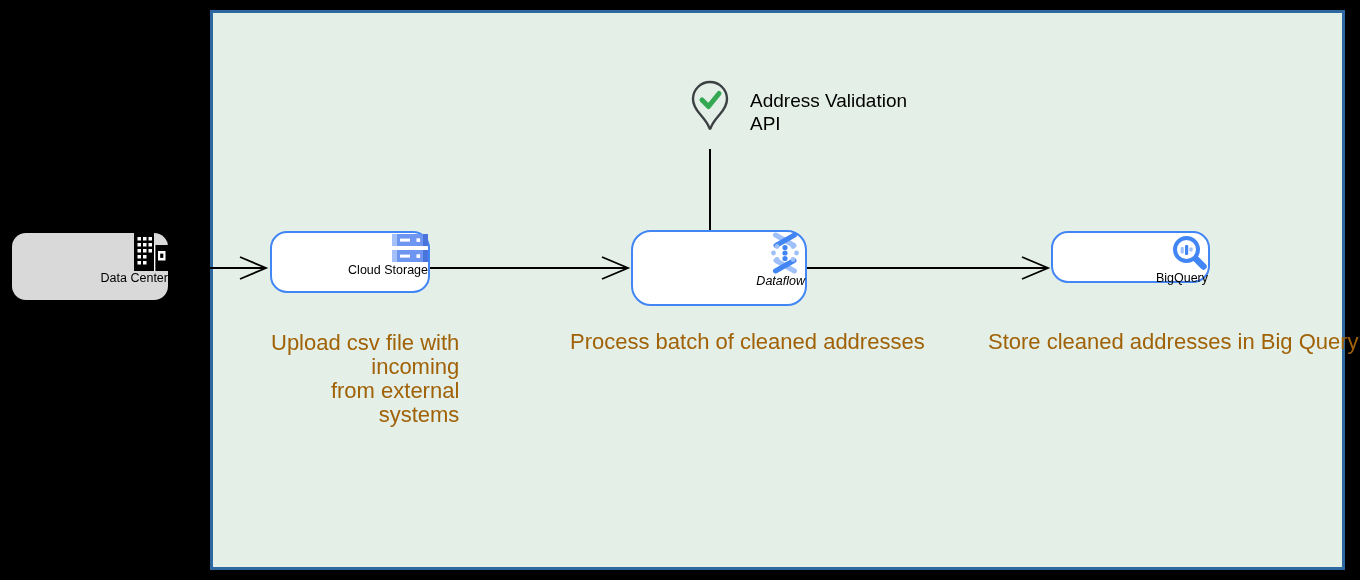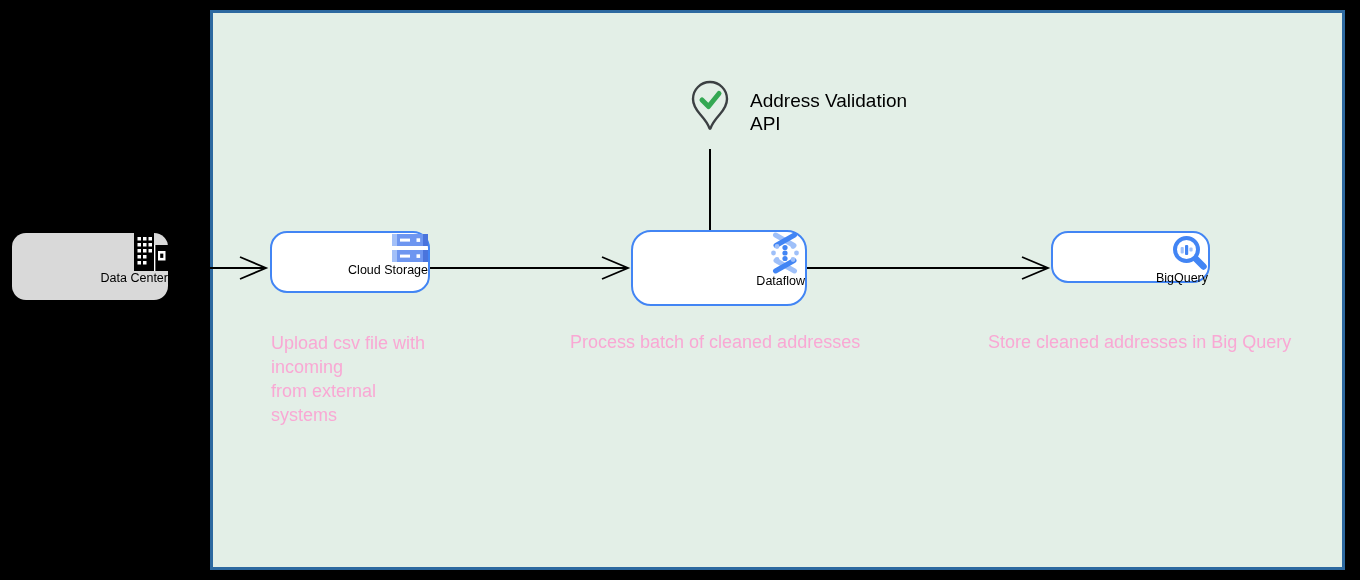--- a/index.html
+++ b/index.html
@@ -14,28 +14,28 @@
   .connectors{position:absolute;left:0;top:0;width:1360px;height:580px;z-index:1;pointer-events:none;}
   .node{
     position:absolute;display:flex;align-items:flex-end;box-sizing:border-box;z-index:2;
     background:#fff;border:2px solid #4285f4;border-radius:17px;flex-direction:column;
   }
   .node .label{font-size:12.5px;color:#000;white-space:nowrap;}
   .node-datacenter{left:12px;top:233px;width:156px;height:67px;background:#d9d9d9;border:none;border-radius:14px;padding-left:18px;}
   .node-datacenter .label{margin-left:22px;}
   .node-storage{left:270px;top:231px;width:160px;height:62px;padding-left:3px;}
   .node-storage .label{margin-left:14px;}
-  .node-dataflow{left:631px;top:230px;width:176px;height:76px;border-radius:20px;padding-left:16px;}
+  .node-dataflow{left:631px;top:230px;width:176px;height:76px;border-radius:20px;padding-left:16px;font-style:italic;}
   .node-dataflow .label{margin-left:12px;}
   .node-bigquery{left:1051px;top:231px;width:159px;height:52px;padding-left:14px;}
   .node-bigquery .label{margin-left:17px;}
   .icon{display:block;flex:0 0 auto;}
   .pin{position:absolute;left:690px;top:80px;width:40px;height:54px;z-index:2;}
   .annotation{position:absolute;left:750px;top:89px;z-index:2;font-size:19px;line-height:23px;color:#000;}
-  .caption{position:absolute;z-index:2;font-size:18px;line-height:24px;color:#f9a8d4;}
+  .caption{position:absolute;z-index:2;font-size:22px;line-height:24px;color:#a16207;text-align:right;}
   .cap-storage{left:271px;top:331px;}
   .cap-dataflow{left:570px;top:330px;}
   .cap-bigquery{left:988px;top:330px;}
 </style>
 </head>
 <body>
 
 <div class="stage">
 
   <div class="zone"></div>

